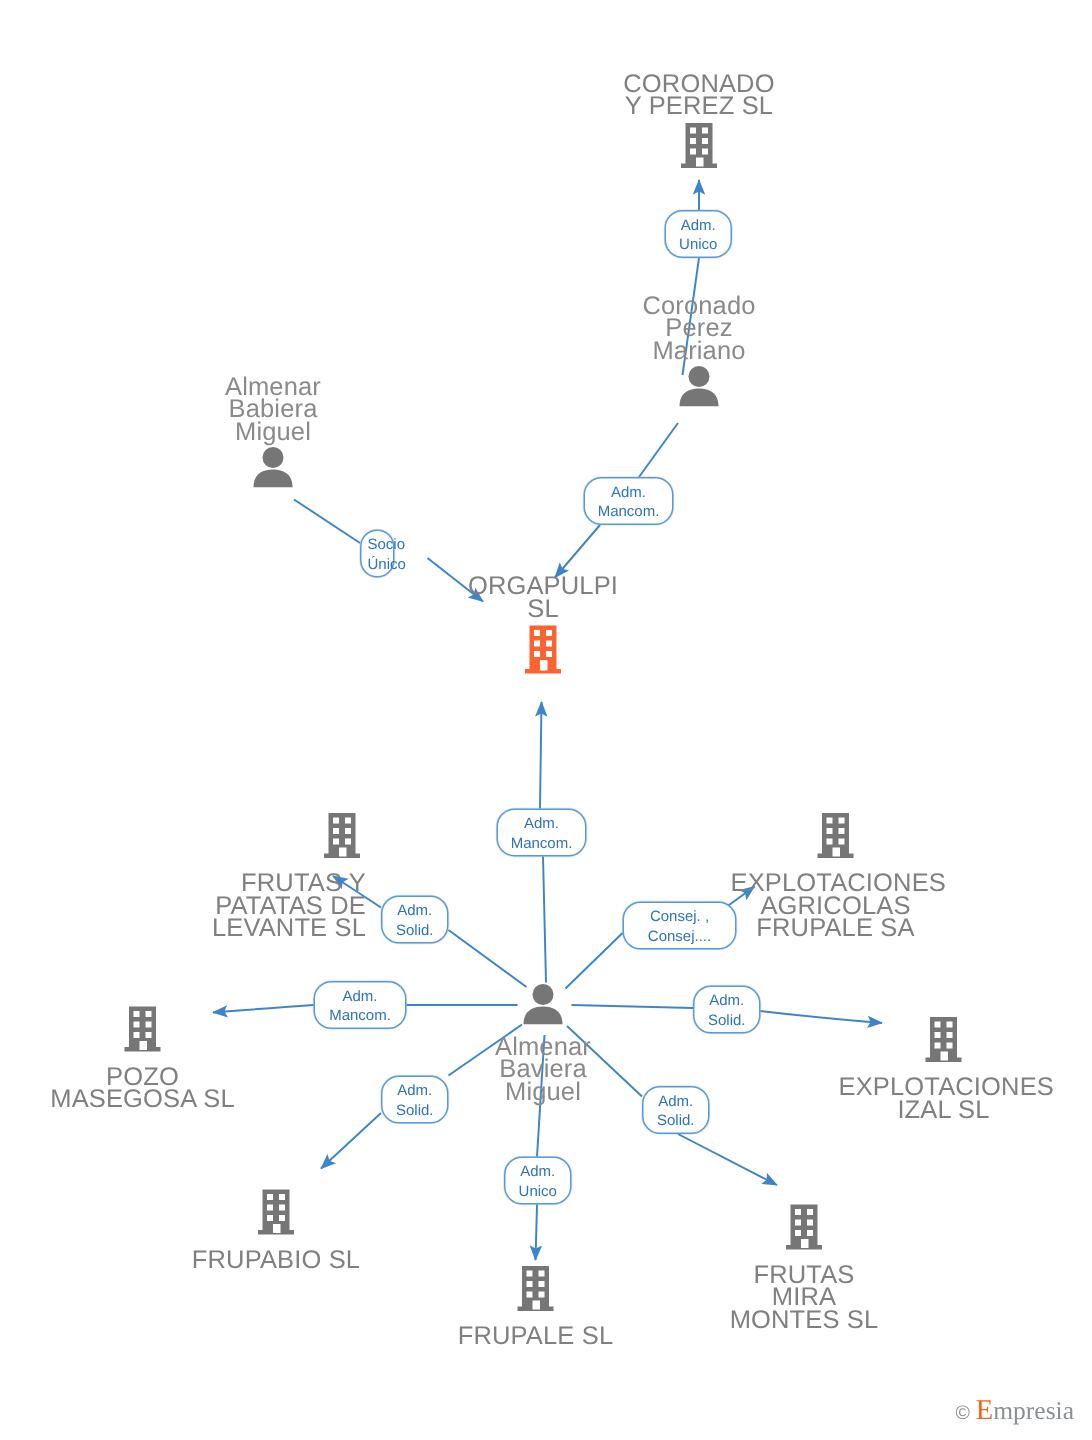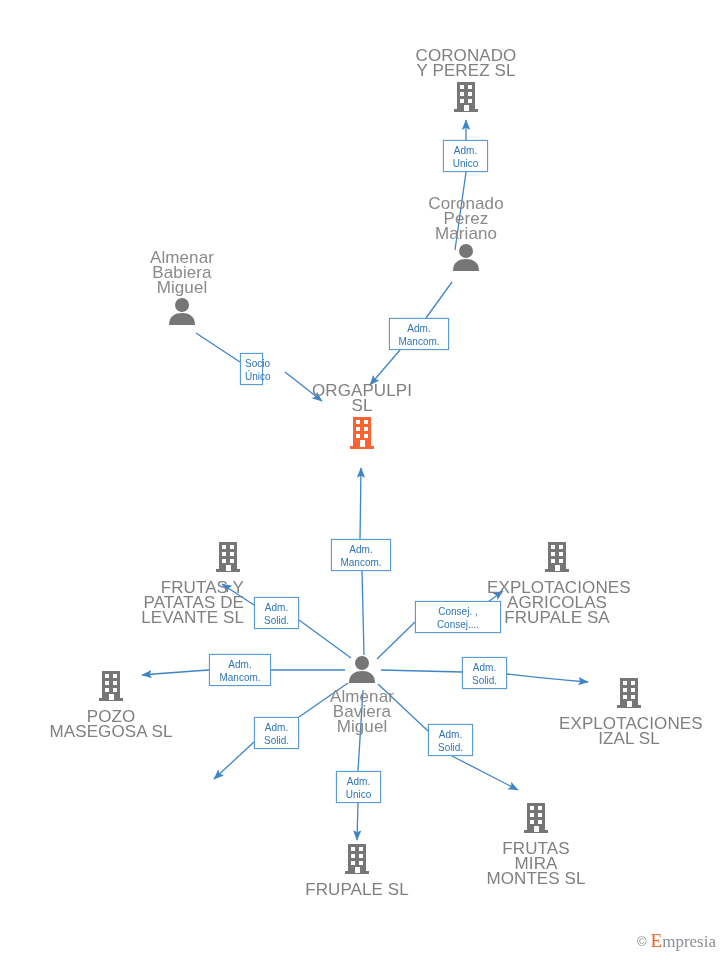--- a/index.html
+++ b/index.html
@@ -46,21 +46,21 @@
   .node.company .label { color: #808080; }
   .node.person .label { color: #8a8a8a; }
   .node.focus .label { color: #808080; text-align: center; }
   .label-above .label { margin-bottom: 2px; }
   .label-below .label { margin-top: 2px; }
 
   .edge-label {
     position: absolute;
     box-sizing: border-box;
     border: 1px solid #5b9bd5;
-    border-radius: 0;
+    border-radius: 12px;
     background: #ffffff;
     color: #2e75b6;
     font-size: 10px;
     line-height: 13px;
     text-align: center;
     padding: 3px 4px 4px 4px;
     white-space: pre-line;
     box-shadow: 0 0 0 0.5px rgba(91,155,213,0.25);
   }
   .watermark {
@@ -240,21 +240,21 @@
             <rect x="18" y="19" width="4" height="4"></rect>
             <rect x="14" y="25" width="5" height="6"></rect>
           </g>
         </svg>
     </span>
     <span class="label">EXPLOTACIONES
 AGRICOLAS
 FRUPALE SA</span>
   </div>
 
-  <div class="node company label-below" style="left:111px; top:669px;">
+  <div class="node company label-below" style="left:95px; top:669px;">
     <span class="icon">
       <svg width="32" height="34" viewBox="0 0 32 34">
           <g fill="#767676">
             <rect x="7" y="2" width="18" height="28"></rect>
             <rect x="4" y="29" width="24" height="3"></rect>
           </g>
           <g fill="#ffffff">
             <rect x="10" y="5" width="4" height="4"></rect>
             <rect x="18" y="5" width="4" height="4"></rect>
             <rect x="10" y="12" width="4" height="4"></rect>
@@ -296,20 +296,40 @@
             <rect x="10" y="19" width="4" height="4"></rect>
             <rect x="18" y="19" width="4" height="4"></rect>
             <rect x="14" y="25" width="5" height="6"></rect>
           </g>
         </svg>
     </span>
     <span class="label">EXPLOTACIONES
 IZAL  SL</span>
   </div>
 
+  <div class="node company label-below" style="left:184px; top:791px;">
+    <span class="icon">
+      <svg width="32" height="34" viewBox="0 0 32 34">
+          <g fill="#767676">
+            <rect x="7" y="2" width="18" height="28"></rect>
+            <rect x="4" y="29" width="24" height="3"></rect>
+          </g>
+          <g fill="#ffffff">
+            <rect x="10" y="5" width="4" height="4"></rect>
+            <rect x="18" y="5" width="4" height="4"></rect>
+            <rect x="10" y="12" width="4" height="4"></rect>
+            <rect x="18" y="12" width="4" height="4"></rect>
+            <rect x="10" y="19" width="4" height="4"></rect>
+            <rect x="18" y="19" width="4" height="4"></rect>
+            <rect x="14" y="25" width="5" height="6"></rect>
+          </g>
+        </svg>
+    </span>
+    <span class="label">FRUPABIO  SL</span>
+  </div>
 
   <div class="node company label-below" style="left:357px; top:842px;">
     <span class="icon">
       <svg width="32" height="34" viewBox="0 0 32 34">
           <g fill="#767676">
             <rect x="7" y="2" width="18" height="28"></rect>
             <rect x="4" y="29" width="24" height="3"></rect>
           </g>
           <g fill="#ffffff">
             <rect x="10" y="5" width="4" height="4"></rect>
@@ -351,21 +371,21 @@
   <div class="edge-label" style="left:443px; top:140px; width:45px; height:32px;">Adm.
 Unico</div>
   <div class="edge-label" style="left:389px; top:318px; width:60px; height:32px;">Adm.
 Mancom.</div>
   <div class="edge-label" style="left:240px; top:353px; width:23px; height:32px;">Socio
 Único</div>
   <div class="edge-label" style="left:331px; top:539px; width:60px; height:32px;">Adm.
 Mancom.</div>
   <div class="edge-label" style="left:254px; top:597px; width:45px; height:32px;">Adm.
 Solid.</div>
-  <div class="edge-label" style="left:415px; top:601px; width:86px; height:32px;">Consej. ,
+  <div class="edge-label" style="left:415px; top:601px; width:76px; height:32px;">Consej. ,
 Consej....</div>
   <div class="edge-label" style="left:209px; top:654px; width:62px; height:32px;">Adm.
 Mancom.</div>
   <div class="edge-label" style="left:462px; top:657px; width:45px; height:32px;">Adm.
 Solid.</div>
   <div class="edge-label" style="left:254px; top:717px; width:45px; height:32px;">Adm.
 Solid.</div>
   <div class="edge-label" style="left:428px; top:724px; width:45px; height:32px;">Adm.
 Solid.</div>
   <div class="edge-label" style="left:336px; top:771px; width:45px; height:32px;">Adm.

